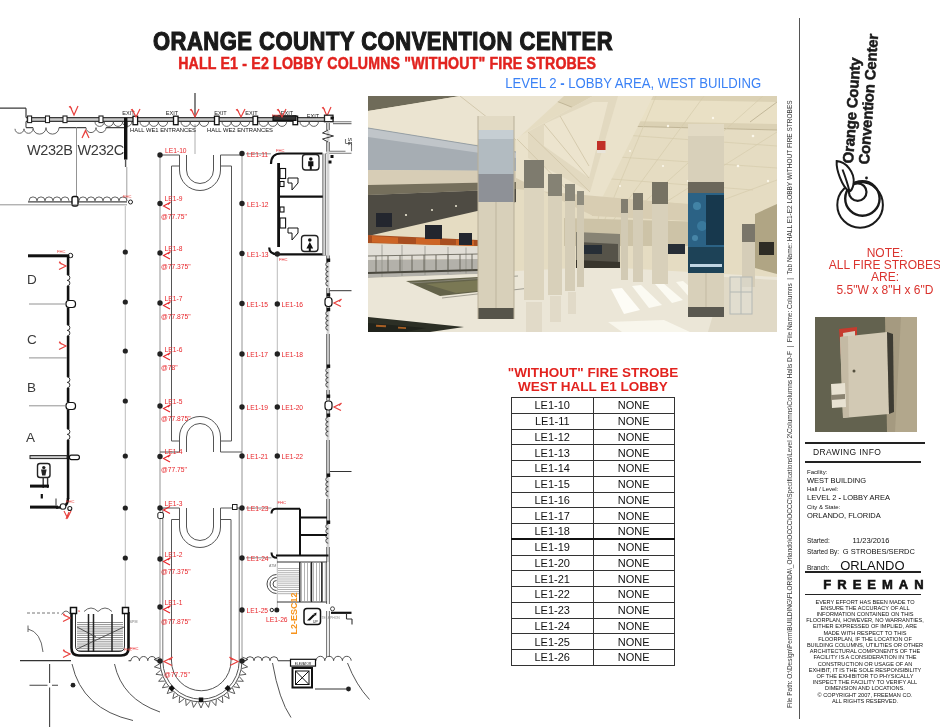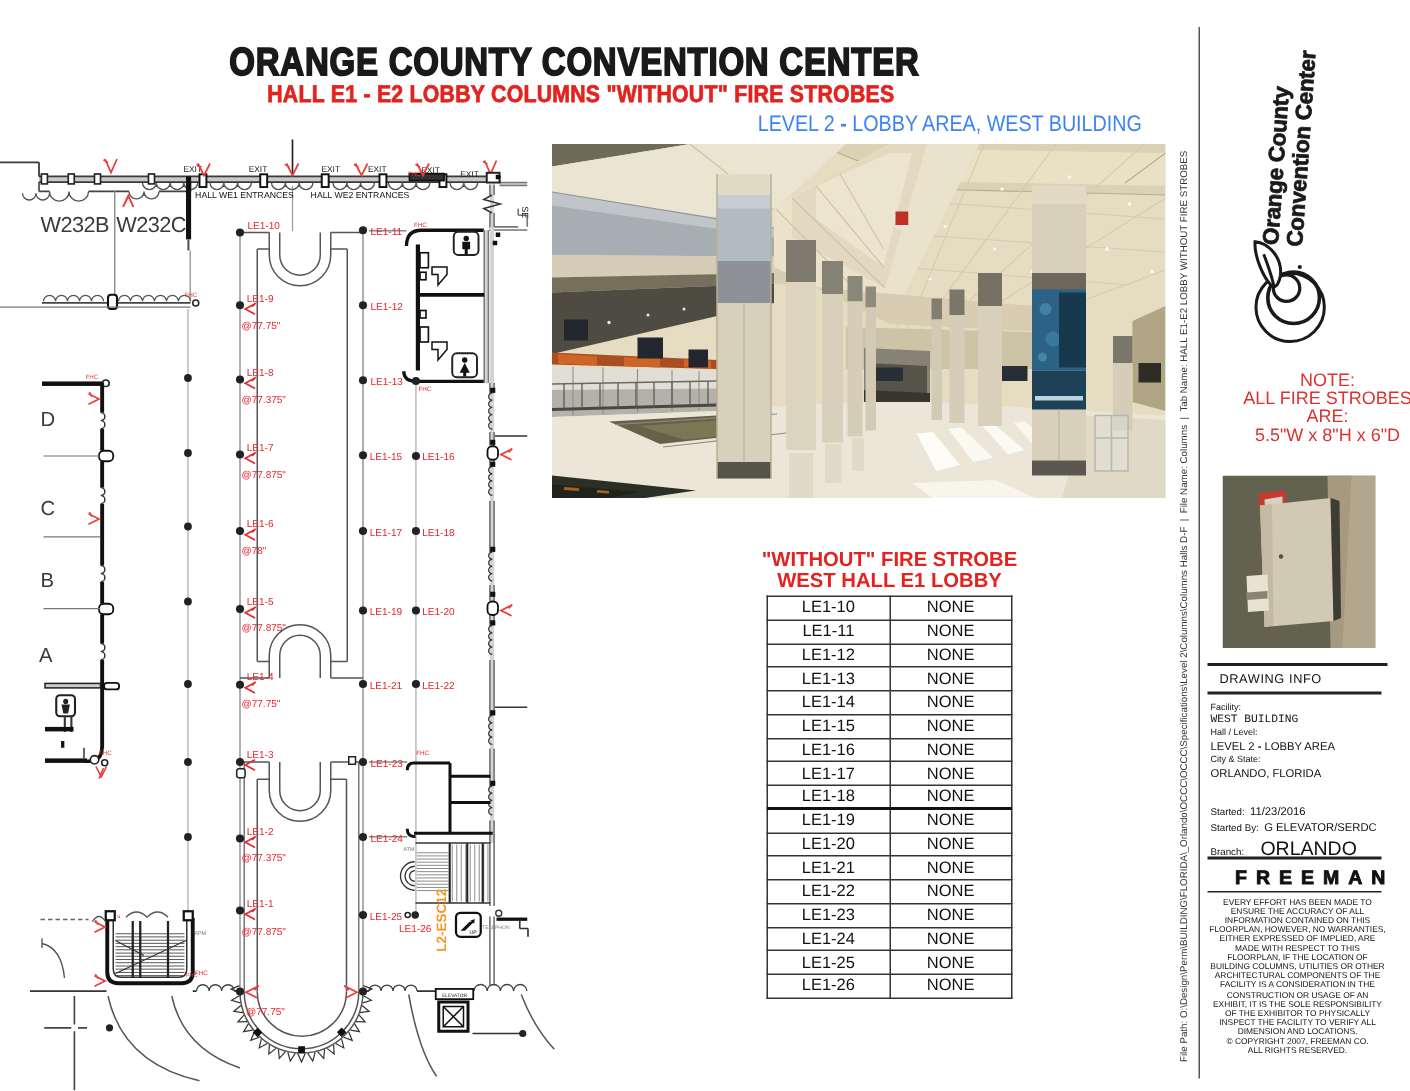--- a/index.html
+++ b/index.html
@@ -763,27 +763,27 @@
   <polygon points="16,67 30,66 31,90 17,91" fill="#e8e2d2"></polygon>
   <polygon points="16,78 30,77 30,82 16,83" fill="#8a8371"></polygon>
 </svg>
 
 <div class="abs" style="left:805px;top:442px;width:120px;height:1.7px;background:#222;"></div>
 
 <div class="abs" style="left:813px;top:447px;font-size:8.5px;color:#111;letter-spacing:0.4px;">DRAWING INFO</div>
 <div class="abs" style="left:805px;top:461px;width:116px;height:1.6px;background:#222;"></div>
 
 <div class="abs" style="left:807px;top:468.5px;font-size:6px;color:#111;">Facility:</div>
-<div class="abs" style="left:807px;top:475.5px;font-size:7.5px;color:#111;font-family:Liberation Mono, monospace;">WEST BUILDING</div>
+<div class="abs" style="left:807px;top:475.5px;font-size:7.5px;color:#111;">WEST BUILDING</div>
 <div class="abs" style="left:807px;top:485.5px;font-size:6px;color:#111;">Hall / Level:</div>
 <div class="abs" style="left:807px;top:492.5px;font-size:7.5px;color:#111;">LEVEL 2 <b>-</b> LOBBY AREA</div>
 <div class="abs" style="left:807px;top:503.5px;font-size:6px;color:#111;">City &amp; State:</div>
 <div class="abs" style="left:807px;top:510.5px;font-size:7.5px;color:#111;">ORLANDO, FLORIDA</div>
 
-<div class="abs" style="left:807px;top:536px;font-size:6.5px;color:#111;">Started:&nbsp; <span style="font-size:7.5px;">11/23/2016</span></div>
-<div class="abs" style="left:807px;top:547px;font-size:6.5px;color:#111;">Started By:&nbsp; <span style="font-size:7.5px;">G ELEVATOR/SERDC</span></div>
+<div class="abs" style="left:807px;top:536px;font-size:6.5px;color:#111;">Started:&nbsp; <span style="font-size:7.5px;margin-left:19px;">11/23/2016</span></div>
+<div class="abs" style="left:807px;top:547px;font-size:6.5px;color:#111;">Started By:&nbsp; <span style="font-size:7.5px;">G STROBES/SERDC</span></div>
 <div class="abs" style="left:807px;top:558px;font-size:6.5px;color:#111;">Branch:&nbsp;&nbsp;&nbsp;&nbsp;&nbsp; <span style="font-size:13px;">ORLANDO</span></div>
 <div class="abs" style="left:805px;top:571px;width:116px;height:1.7px;background:#222;"></div>
 
 <div class="abs" style="left:814px;top:577px;width:125px;text-align:center;font-size:13px;font-weight:700;letter-spacing:6px;color:#111;-webkit-text-stroke:0.6px #111;">FREEMAN</div>
 <div class="abs" style="left:805px;top:593.5px;width:116px;height:1.7px;background:#222;"></div>
 
 <div class="abs" style="left:799px;top:598.5px;width:132px;text-align:center;font-size:5.6px;line-height:6.2px;color:#111;">EVERY EFFORT HAS BEEN MADE TO<br>ENSURE THE ACCURACY OF ALL<br>INFORMATION CONTAINED ON THIS<br>FLOORPLAN, HOWEVER, NO WARRANTIES,<br>EITHER EXPRESSED OF IMPLIED, ARE<br>MADE WITH RESPECT TO THIS<br>FLOORPLAN, IF THE LOCATION OF<br>BUILDING COLUMNS, UTILITIES OR OTHER<br>ARCHITECTURAL COMPONENTS OF THE<br>FACILITY IS A CONSIDERATION IN THE<br>CONSTRUCTION OR USAGE OF AN<br>EXHIBIT, IT IS THE SOLE RESPONSIBILITY<br>OF THE EXHIBITOR TO PHYSICALLY<br>INSPECT THE FACILITY TO VERIFY ALL<br>DIMENSION AND LOCATIONS.<br>© COPYRIGHT 2007, FREEMAN CO.<br>ALL RIGHTS RESERVED.</div>
 
 </body></html>

